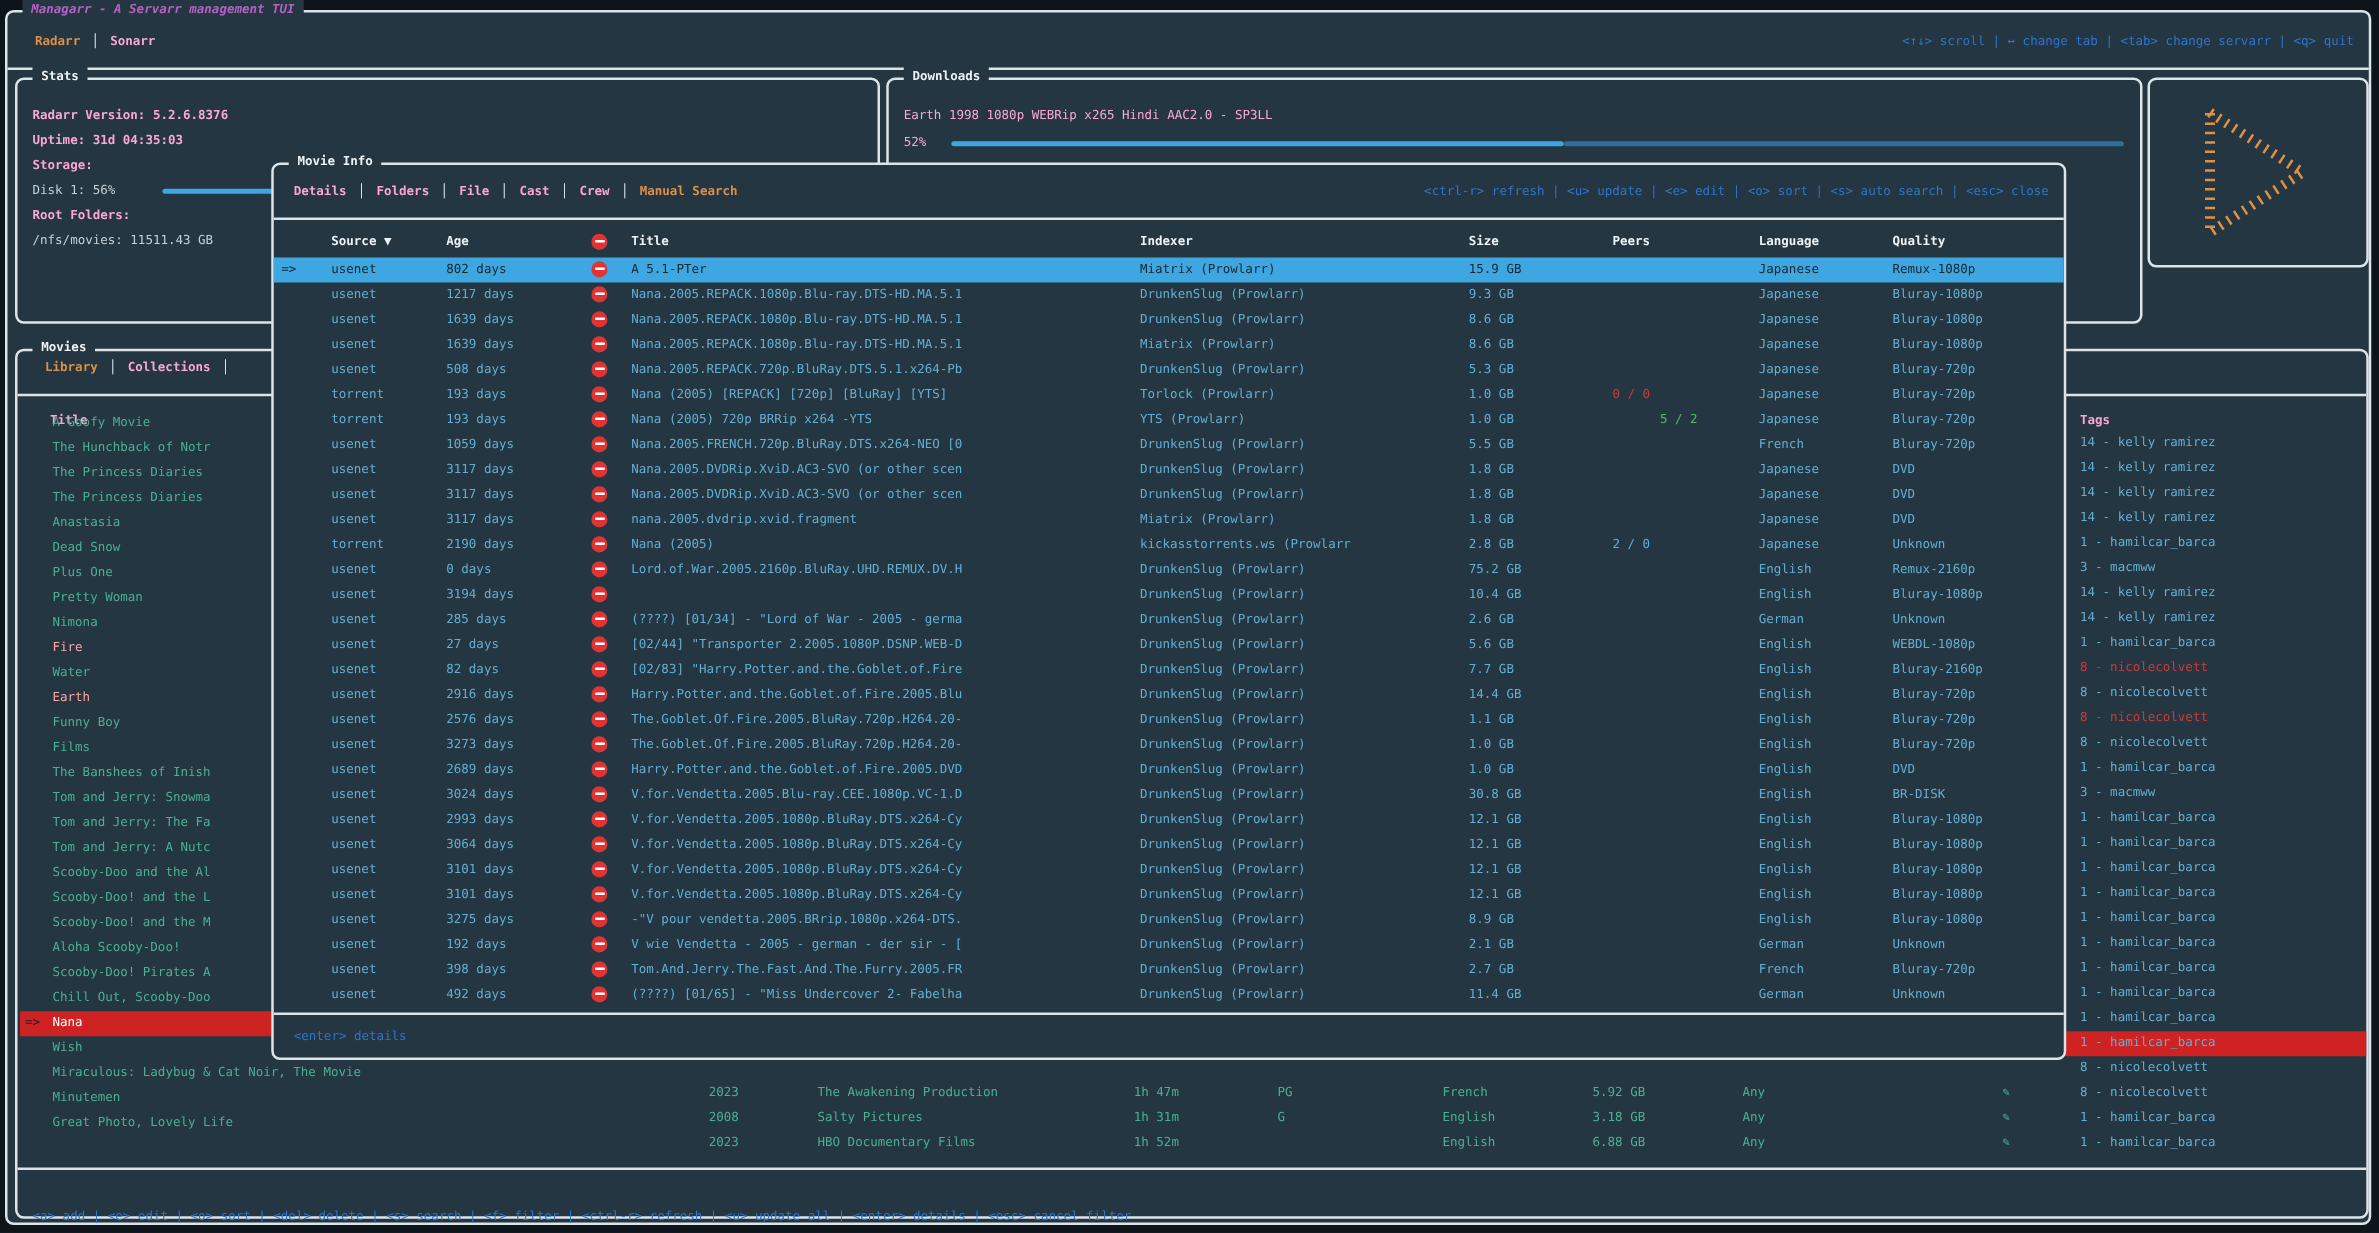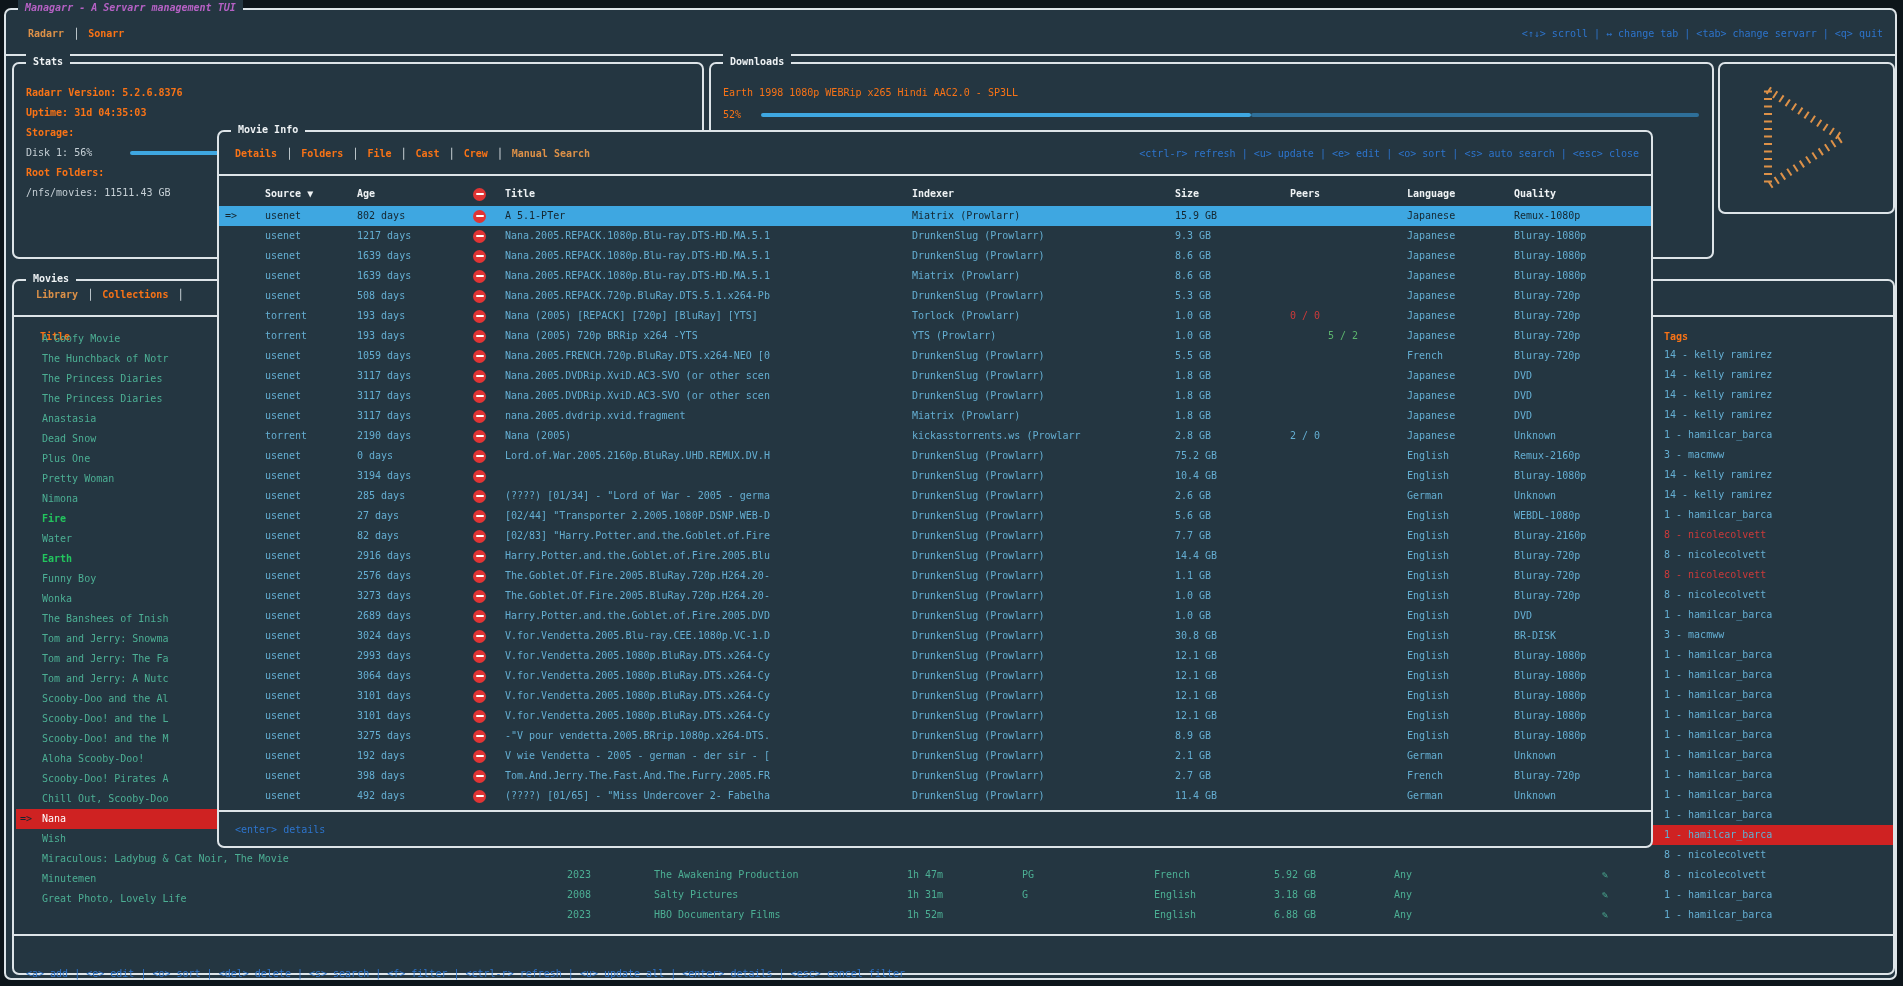--- a/index.html
+++ b/index.html
@@ -8,21 +8,21 @@
     position:relative; width:1903px; height:986px; overflow:hidden;
     background:#0d151a; color:#e8edf0;
     font-family:"DejaVu Sans Mono","Liberation Mono",monospace;
     font-size:10px; line-height:20px;
   }
   .panel { position:absolute; border:2px solid #dde4e8; border-radius:7px; background:#243641; }
   .ptitle { position:absolute; top:-12px; left:12px; background:#243641; padding:0 7px;
             font-weight:bold; color:#eef2f4; white-space:nowrap; }
   .magenta { color:#b561c4; font-style:italic; }
   .key { color:#2d74cc; white-space:nowrap;text-align:center; }
-  .white { color:#f97316; }
+  .white { color:#f9a8d4; }
   .dim { color:#c6d0d6; }
   .orange { color:#dd9148; }
   .teal { color:#4caf94; }
   .bold { font-weight:bold; }
   .abs { position:absolute; white-space:nowrap; }
   .hline { position:absolute; height:2px; background:#dde4e8; }
   .tabsep { color:#dde4e8; padding:0 9px; }
   
   .gfill { position:absolute; height:4px; border-radius:2px; background:#3ea7e1; }
   .grest { position:absolute; height:4px; border-radius:2px; background:#2e6f99; }
@@ -37,21 +37,21 @@
   .c-ico{left:254px;width:20px;overflow:visible} .c-title{left:286px;width:402px}
   .c-idx{left:693px;width:258px} .c-size{left:956px;width:108px} .c-peers{left:1071px;width:112px}
   .c-lang{left:1188px;width:100px} .c-qual{left:1295px;width:134px}
   .mrow.selected { background:#3ea7e1; }
   .mrow.selected span { color:#15262f; }
   .mrow .neg { color:#cc3a3a; } .mrow .pos { color:#5cb56e;margin-left:38px; }
   
   .side-item { position:relative; height:20px; width:206px; white-space:nowrap; }
   .side-item .sm { position:absolute; left:4px; color:#15262f; }
   .side-item .st { position:absolute; left:26px; color:#4caf94; }
-  .side-item .st.red { color:#22c55e;font-weight:bold; }
+  .side-item .st.red { color:#fca5a5; }
   .side-item.selected { background:#cf2222; }
   .side-item.selected .st { color:#ffffff; }
   .tag-item { height:20px; padding-left:12px; white-space:nowrap; color:#64aed2; }
   .tag-item.red { color:#cc3a3a; }
   .tag-item.selected { background:#cf2222; color:#64aed2; }
   
   .brow { position:relative; height:20px; color:#4caf94; }
   .brow span { position:absolute; top:0; white-space:nowrap; }
   .b-year{left:553px} .b-studio{left:640px} .b-run{left:893px} .b-rate{left:1008px}
   .b-lang{left:1140px} .b-size{left:1260px} .b-prof{left:1380px} .b-ico{left:1588px}
@@ -169,21 +169,21 @@
             <span class="st red">Earth</span>
           </div>
 
           <div class="side-item">
             <span class="sm"></span>
             <span class="st">Funny Boy</span>
           </div>
 
           <div class="side-item">
             <span class="sm"></span>
-            <span class="st">Wonka</span>
+            <span class="st">Films</span>
           </div>
 
           <div class="side-item">
             <span class="sm"></span>
             <span class="st">The Banshees of Inish</span>
           </div>
 
           <div class="side-item">
             <span class="sm"></span>
             <span class="st">Tom and Jerry: Snowma</span>

